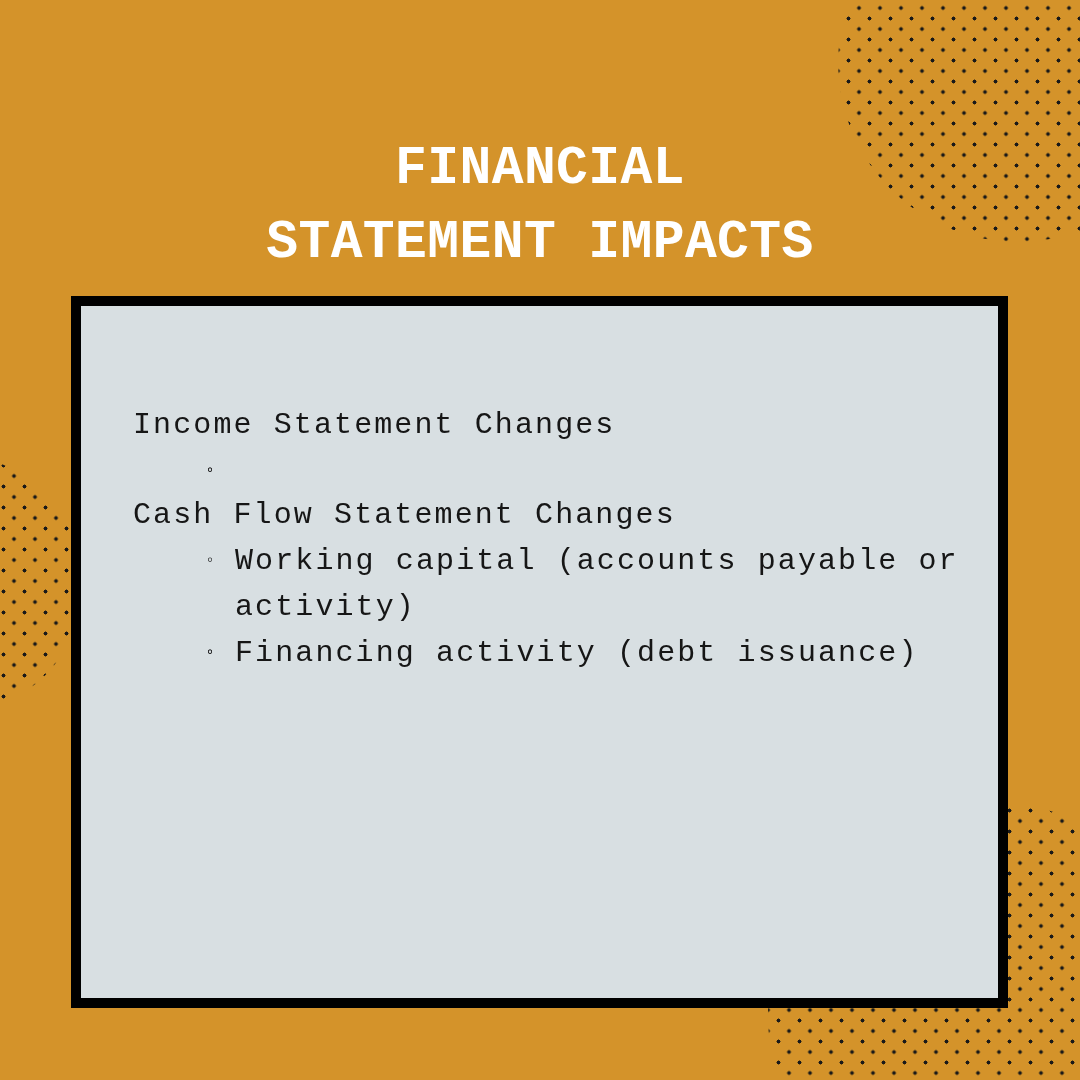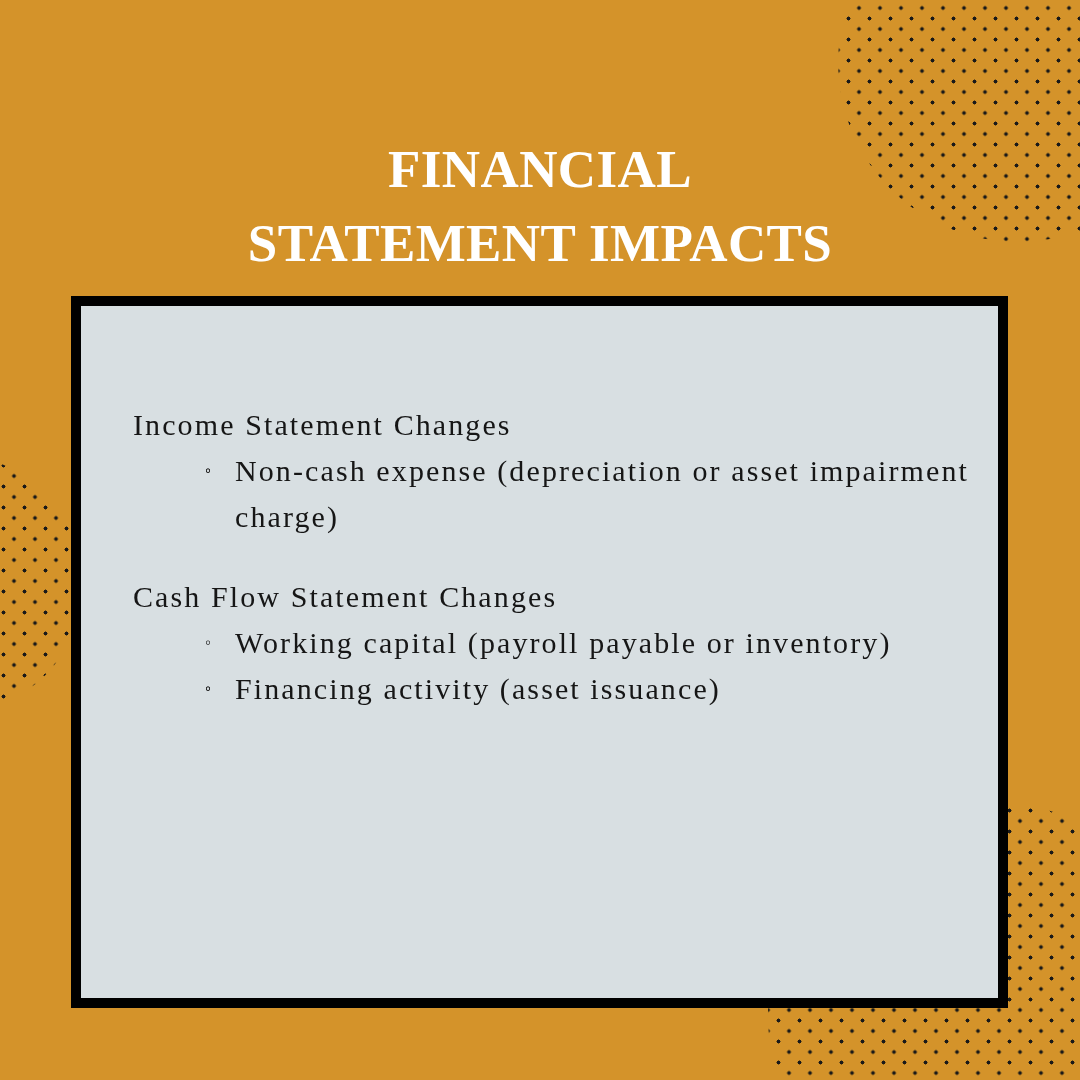--- a/index.html
+++ b/index.html
@@ -6,21 +6,21 @@
     margin: 0;
     padding: 0;
     background: #ffffff;
   }
   #slide {
     position: relative;
     width: 1080px;
     height: 1080px;
     overflow: hidden;
     background: #d4932a;
-    font-family: Liberation Serif, serif;
+    font-family: Liberation Mono, monospace;
   }
 
   
   .dots {
     position: absolute;
     pointer-events: none;
   }
   .dots .dotgrid {
     position: absolute;
     inset: 0;
@@ -82,21 +82,21 @@
     border: 10px solid #000000;
     overflow: hidden;
   }
   #content-inner {
     position: absolute;
     left: 52px;
     top: 96px;
     right: 18px;
   }
 
-  .section { margin-bottom: 34px; }
+  .section { margin-bottom: 44px; }
   .section:last-child { margin-bottom: 4px; }
 
   .section-heading {
     color: #161616;
     font-size: 30px;
     letter-spacing: 2.1px;
     line-height: 46px;
     white-space: nowrap;
   }
 
@@ -146,38 +146,37 @@
     <div id="content-inner">
 
       <div class="section">
         <div class="section-heading">Income Statement Changes</div>
         <ul class="bullets">
           <li class="bullet-item">
             <span class="bullet-marker">◦</span>
           </li>
           <li class="bullet-item">
             <span class="bullet-marker">◦</span>
-            <span>Non-cash expense (depreciation or asset impairment charge)</span>
           </li>
         </ul>
       </div>
 
       <div class="section">
         <div class="section-heading">Cash Flow Statement Changes</div>
         <ul class="bullets">
           <li class="bullet-item">
             <span class="bullet-marker">◦</span>
-            <span>Working capital (payroll payable or inventory)</span>
+            <span>Working capital (accounts payable or activity)</span>
           </li>
           <li class="bullet-item">
             <span class="bullet-marker">◦</span>
           </li>
           <li class="bullet-item">
             <span class="bullet-marker">◦</span>
-            <span>Financing activity (asset issuance)</span>
+            <span>Financing activity (debt issuance)</span>
           </li>
         </ul>
       </div>
 
     </div>
   </div>
 
 </div>
 
 </body></html>

